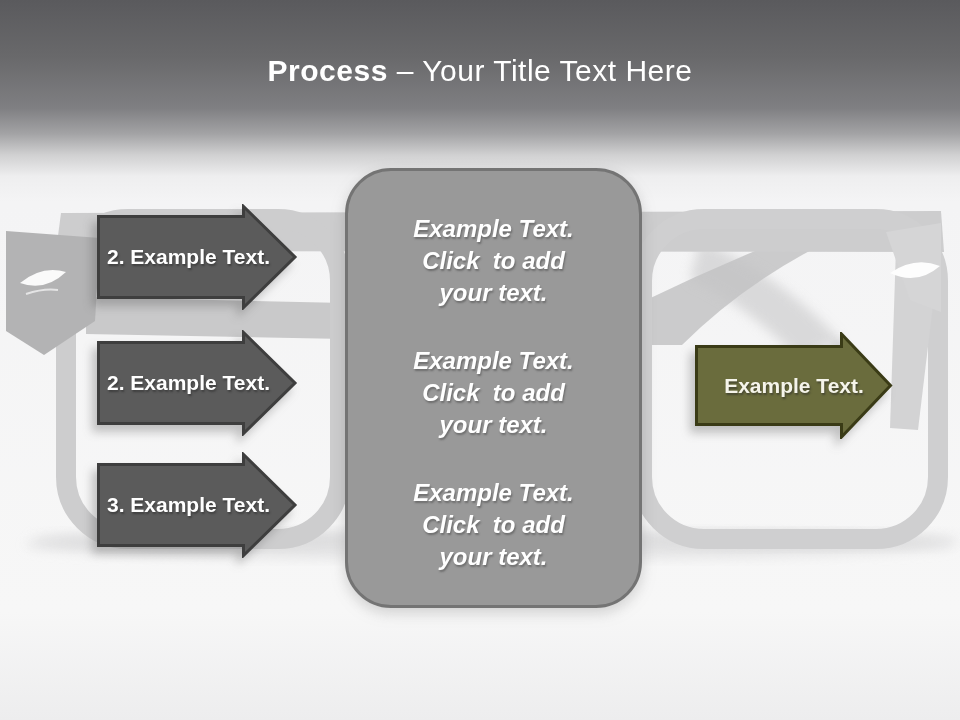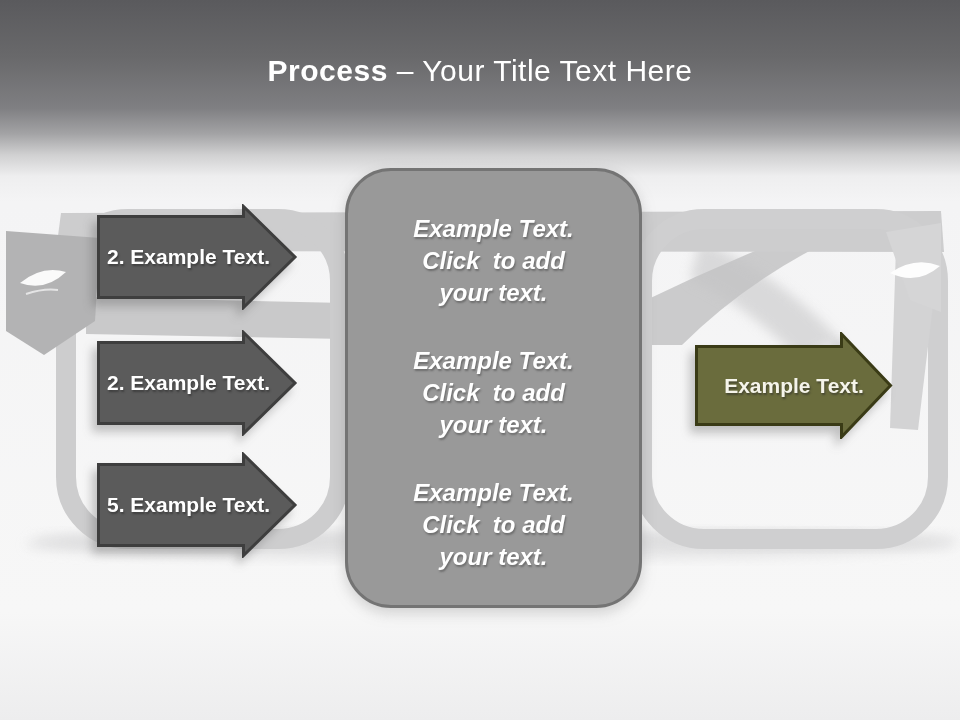--- a/index.html
+++ b/index.html
@@ -106,21 +106,21 @@
     <svg width="201" height="106" viewBox="0 0 201 106">
       <polygon points="1.5,12.5 146.5,12.5 146.5,2.5 198,53 146.5,103.5 146.5,93.5 1.5,93.5" fill="#5b5b5b" stroke="#3e3e3e" stroke-width="3" stroke-linejoin="miter"></polygon>
     </svg>
     <span class="arrow-label">2. Example Text.</span>
   </div>
 
   <div class="shape arrow" style="left:97px;top:452px;width:201px;height:106px;">
     <svg width="201" height="106" viewBox="0 0 201 106">
       <polygon points="1.5,12.5 146.5,12.5 146.5,2.5 198,53 146.5,103.5 146.5,93.5 1.5,93.5" fill="#5b5b5b" stroke="#3e3e3e" stroke-width="3" stroke-linejoin="miter"></polygon>
     </svg>
-    <span class="arrow-label">5. Example Text.</span>
+    <span class="arrow-label">3. Example Text.</span>
   </div>
 
   <div class="shape panel">
     <div class="panel-block">Example Text.
 Click  to add
 your text.</div>
     <div class="panel-block">Example Text.
 Click  to add
 your text.</div>
     <div class="panel-block">Example Text.

